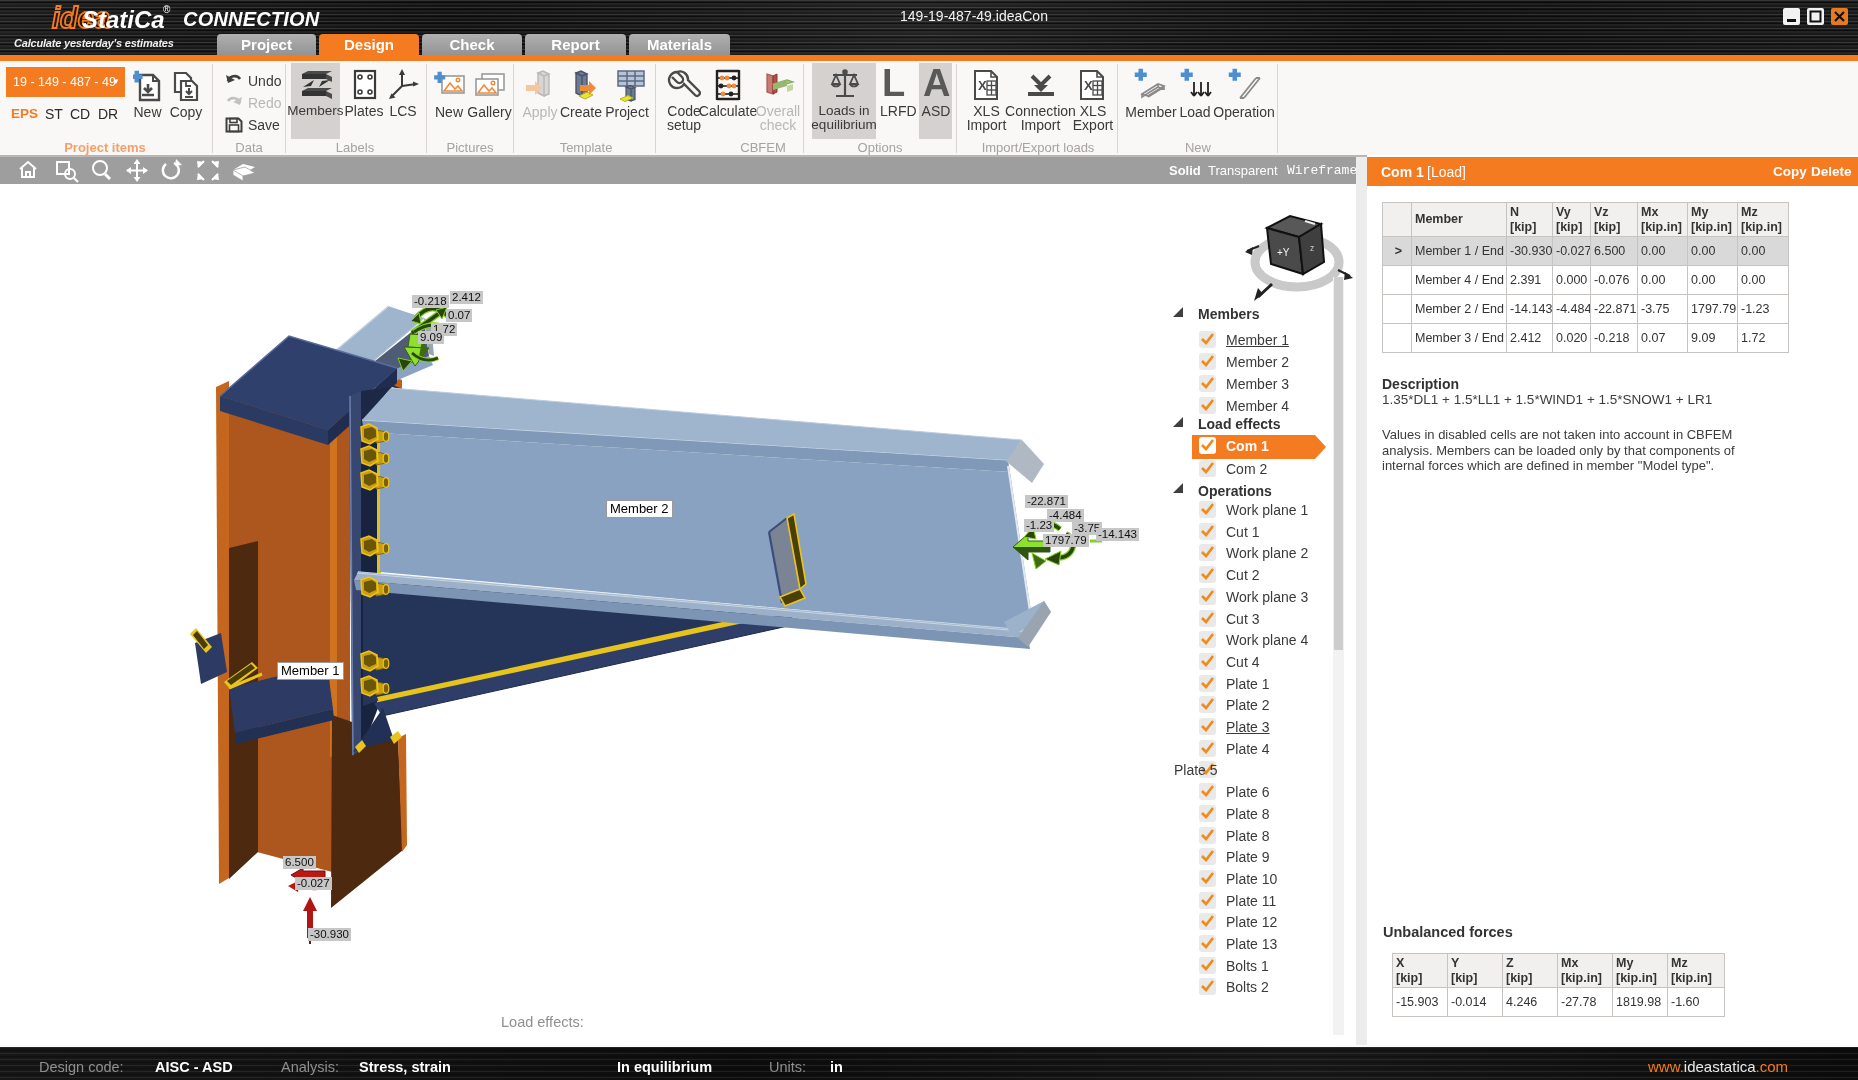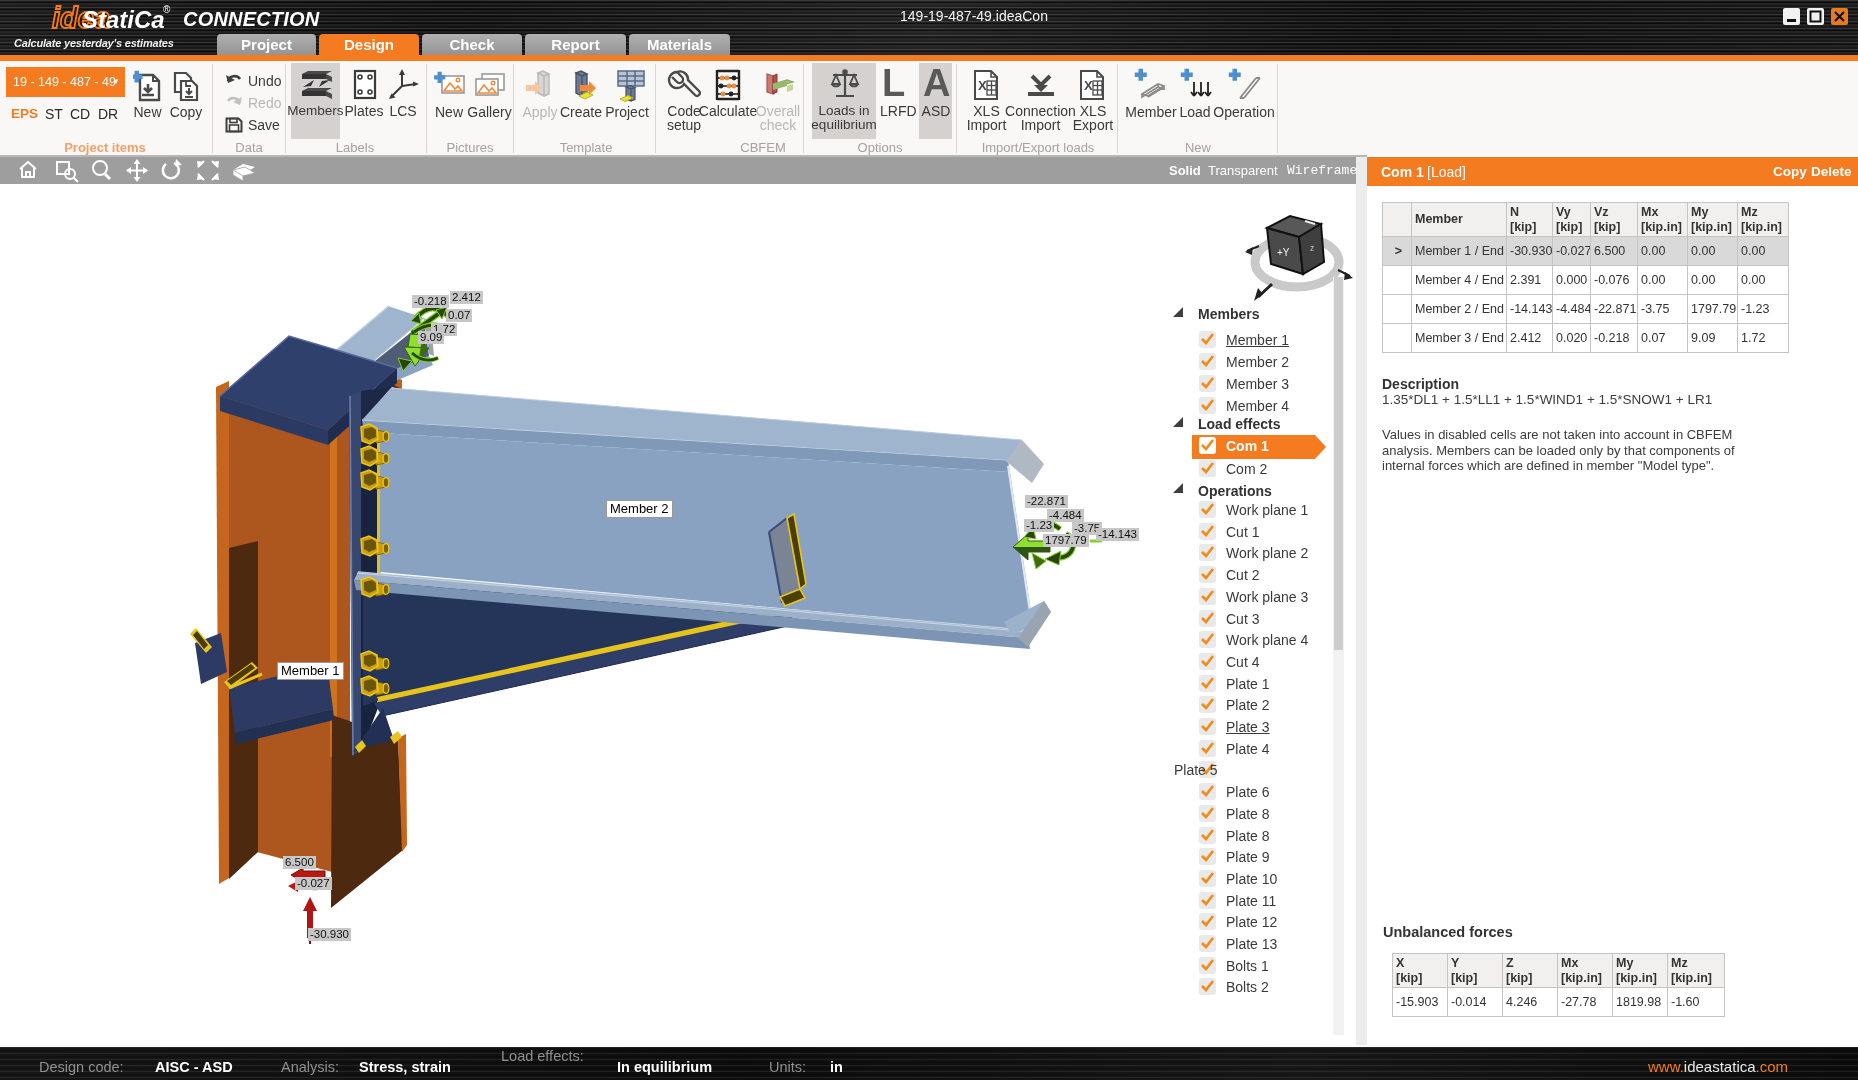--- a/index.html
+++ b/index.html
@@ -807,21 +807,21 @@
       </tr>
     </tbody>
       </table>
   </div>
 
   <div id="statusbar" class="abs"></div>
   <div class="sblabel abs" style="left:39px; top:1059px;">Design code:</div>
   <div class="sbvalue abs" style="left:155px; top:1059px;">AISC - ASD</div>
   <div class="sblabel abs" style="left:281px; top:1059px;">Analysis:</div>
   <div class="sbvalue abs" style="left:359px; top:1059px;">Stress, strain</div>
-  <div class="sblabel abs" style="left:501px; top:1048px;">Load effects:</div>
+  <div class="sblabel abs" style="left:501px; top:1014px;">Load effects:</div>
   <div class="sbvalue abs" style="left:617px; top:1059px;">In equilibrium</div>
   <div class="sblabel abs" style="left:769px; top:1059px;">Units:</div>
   <div class="sbvalue abs" style="left:830px; top:1059px;">in</div>
   <div class="abs" style="left:1648px; top:1058px; font-size:15px;">
     <span style="color:#f47b20;">www.</span><span style="color:#e8e8e8;">ideastatica</span><span style="color:#f47b20;">.com</span>
   </div>
 
 </div>
 
 </body></html>

